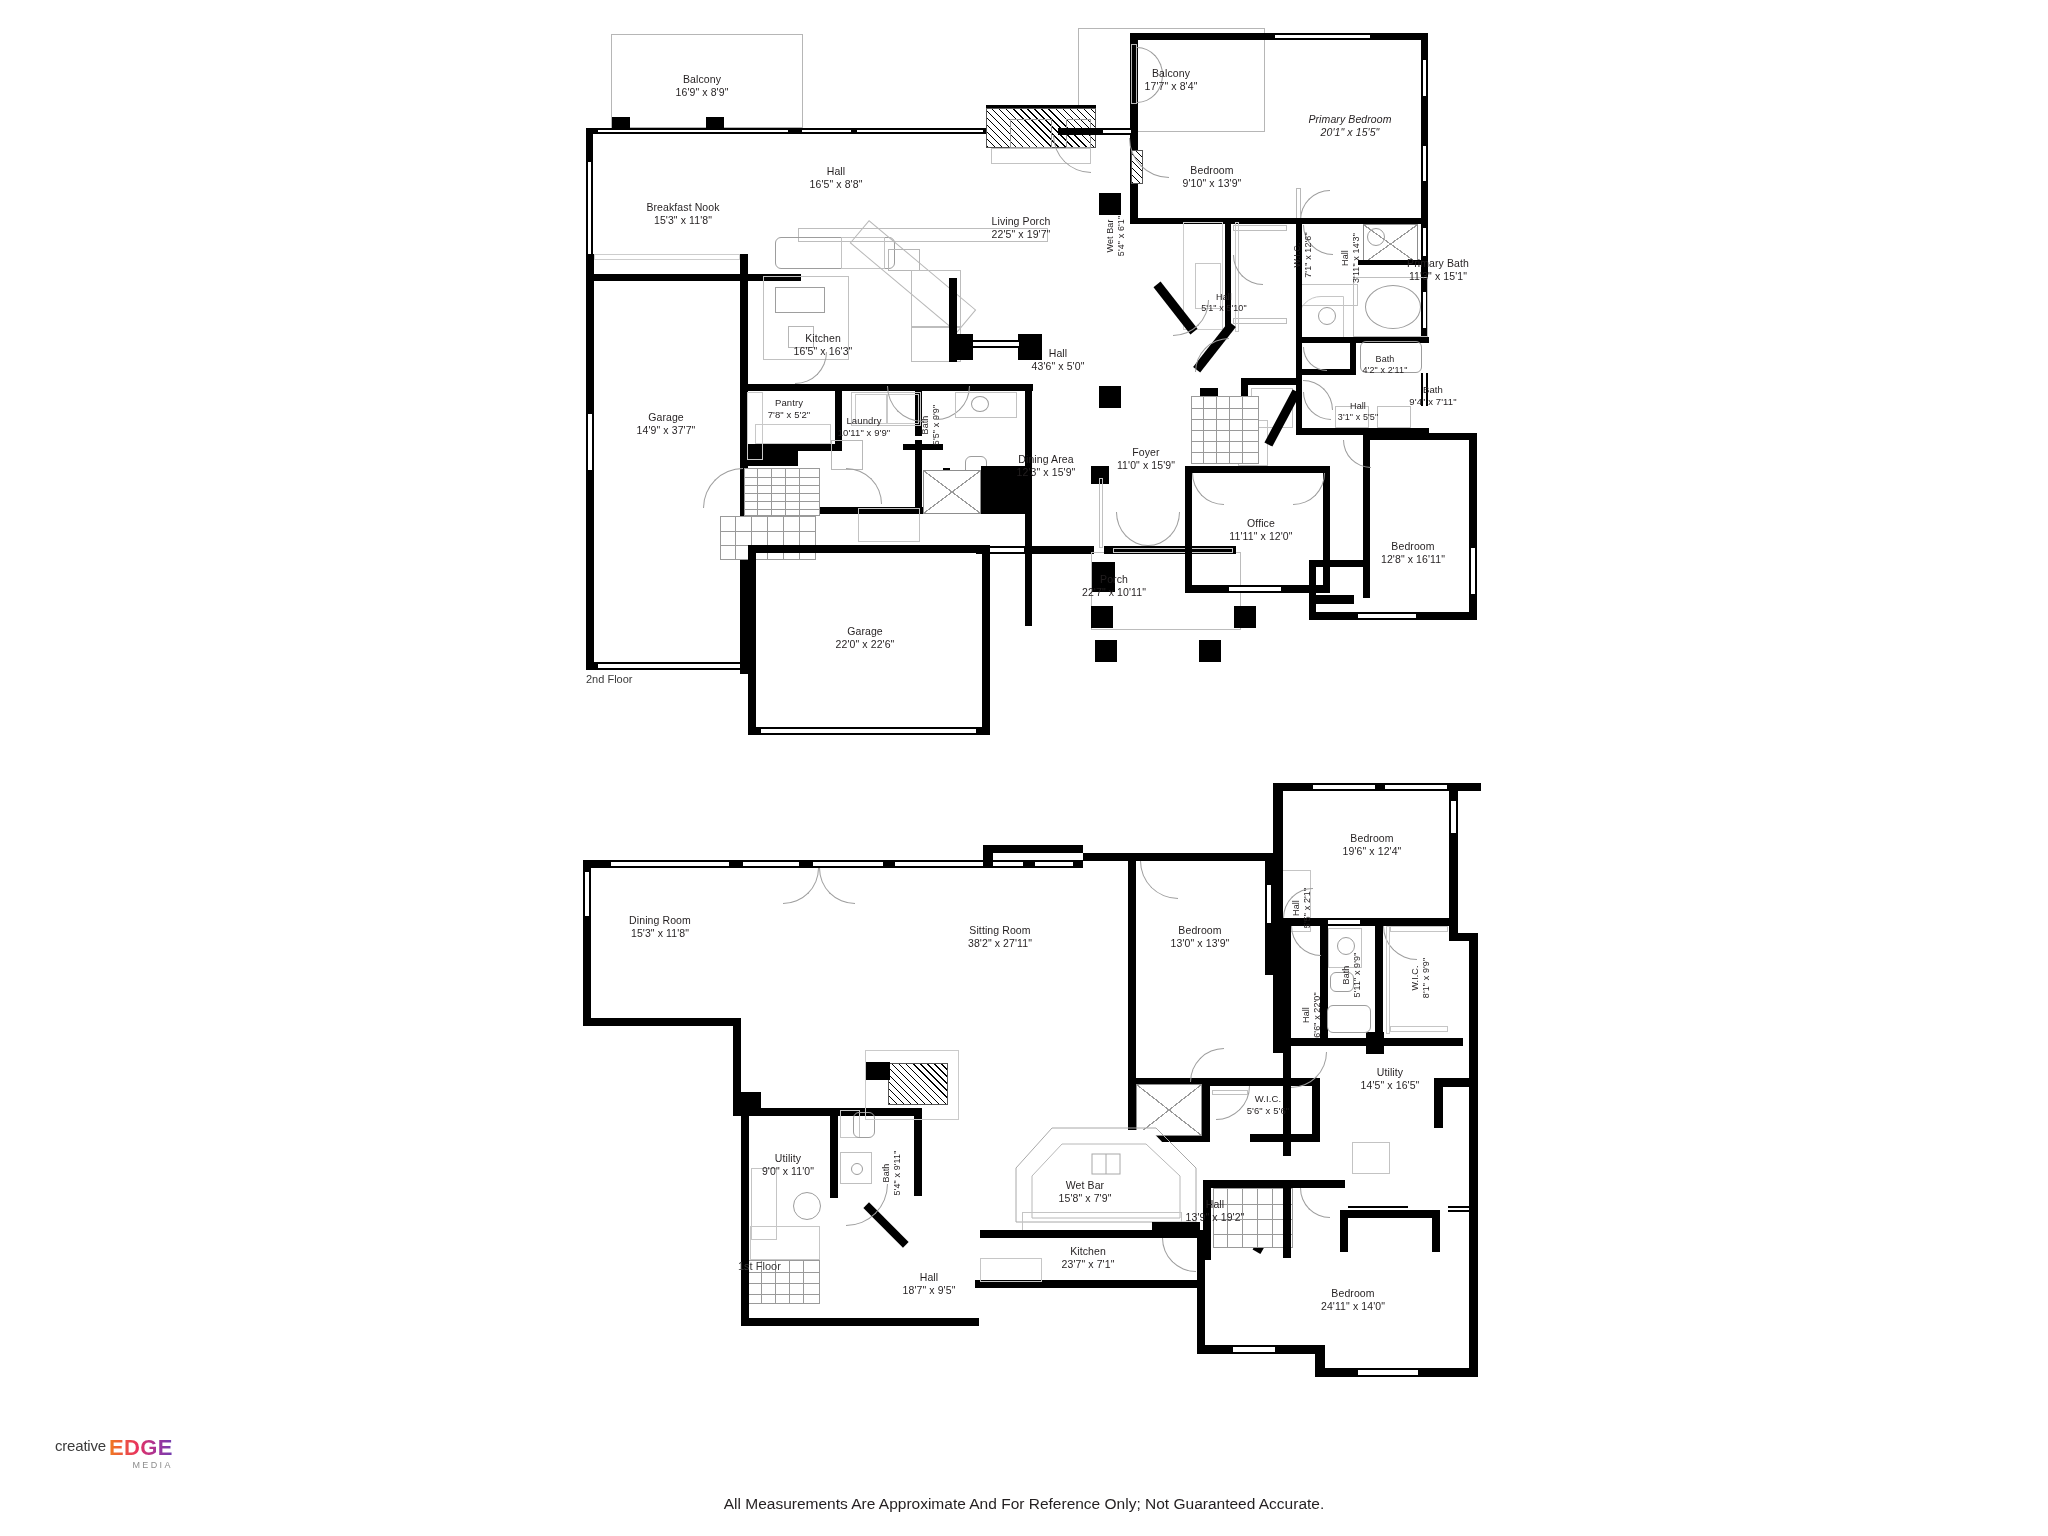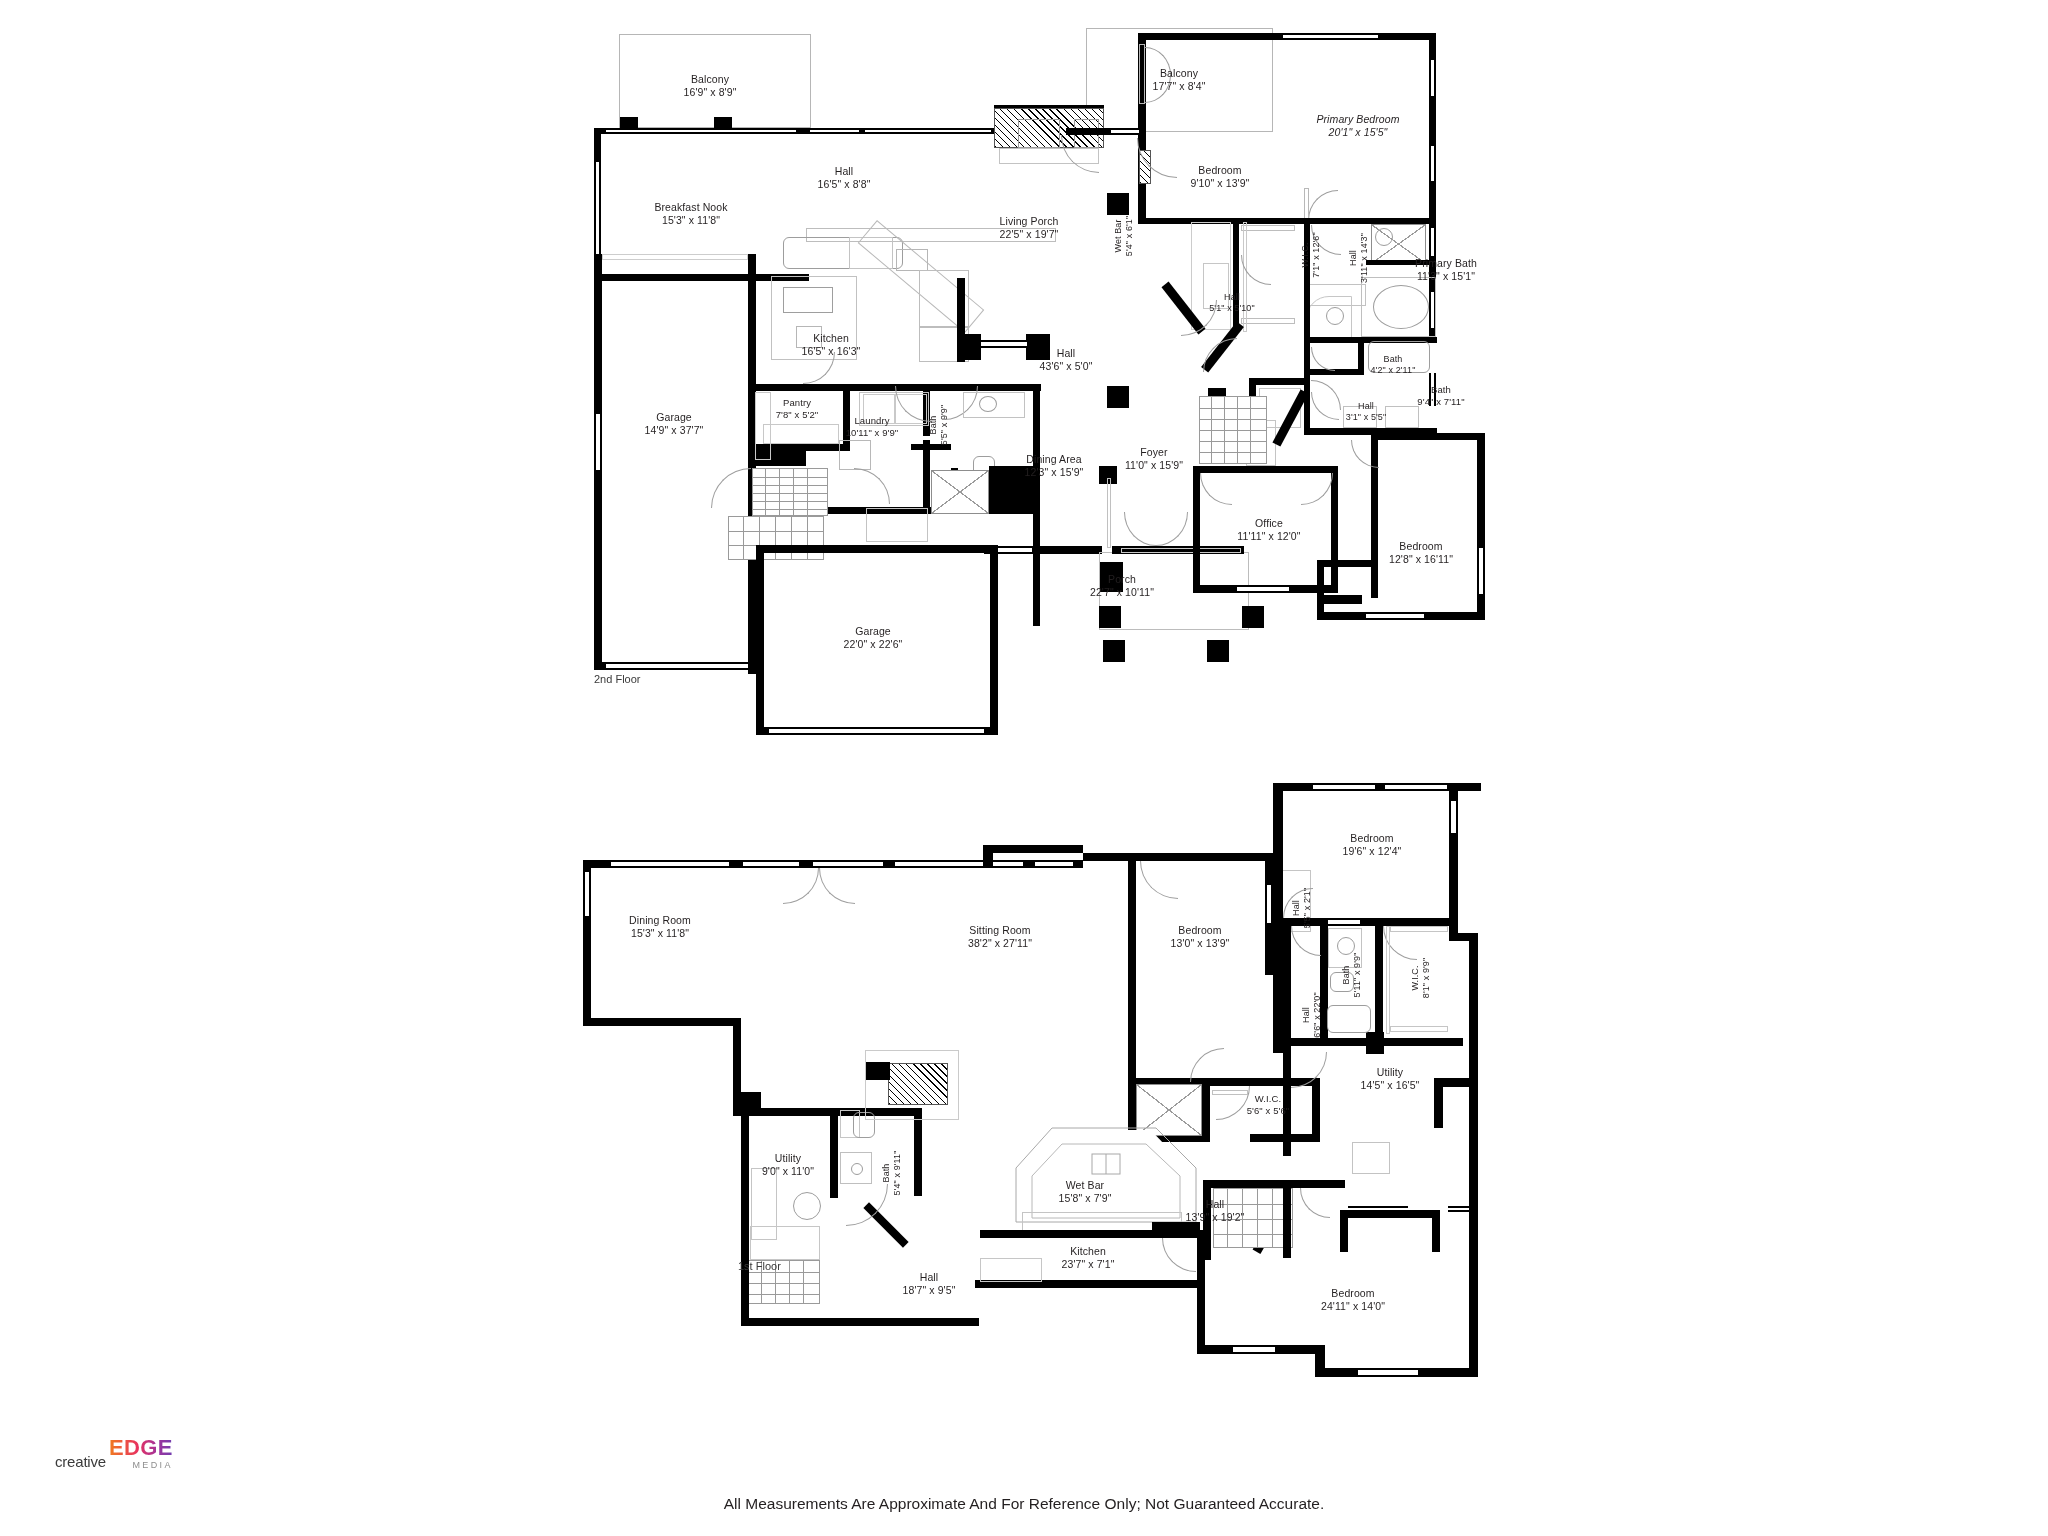--- a/index.html
+++ b/index.html
@@ -40,32 +40,32 @@
      background:linear-gradient(to top right,transparent calc(50% - .6px),#9b9b9b calc(50% - .6px),#9b9b9b calc(50% + .6px),transparent calc(50% + .6px));}
   .xbox:after{background:linear-gradient(to bottom right,transparent calc(50% - .6px),#9b9b9b calc(50% - .6px),#9b9b9b calc(50% + .6px),transparent calc(50% + .6px));}
 
   .ell{position:absolute;border:1px solid #9d9d9d;border-radius:50%;box-sizing:border-box;}
   .rr{position:absolute;border:1px solid #9d9d9d;border-radius:6px;box-sizing:border-box;}
 
   
   #footer-note{position:absolute;left:0;right:0;top:1495px;text-align:center;font-size:15.5px;color:#231f20;}
 
   
-  #logo{position:absolute;left:55px;top:1437px;display:flex;align-items:flex-end;}
+  #logo{position:absolute;left:55px;top:1437px;display:flex;align-items:flex-start;}
   #logo .creative{font-size:15px;color:#3b3b3b;letter-spacing:-.2px;}
   #logo .edgewrap{display:flex;flex-direction:column;align-items:flex-end;margin-left:3px;}
   #logo .edge{font-size:22px;font-weight:bold;letter-spacing:.4px;
      background:linear-gradient(90deg,#f07c1f 0%,#e8315f 45%,#a1339b 75%,#6f3fb0 100%);
      -webkit-background-clip:text;background-clip:text;color:transparent;line-height:1;}
   #logo .media{font-size:9px;letter-spacing:2.4px;color:#8d8d8d;margin-top:1px;}
 </style>
 </head>
 <body>
 
-<div class="plan" id="floor-2" style="left:11px;top:0;width:1619px;height:760px;">
+<div class="plan" id="floor-2" style="left:3px;top:0;width:1619px;height:760px;">
 
   <div class="thin" style="left:608px;top:34px;width:192px;height:94px;border-color:#b6b6b6;"></div>
   <div class="wall" style="left:609px;top:117px;width:18px;height:17px;"></div>
   <div class="wall" style="left:703px;top:117px;width:18px;height:17px;"></div>
 
   <div class="thin" style="left:1075px;top:28px;width:187px;height:104px;border-color:#b6b6b6;"></div>
 
   <div class="wall" style="left:583px;top:128px;width:12px;height:6px;"></div>
   <div class="win" style="left:595px;top:128px;width:190px;height:6px;"></div>
   <div class="wall" style="left:785px;top:128px;width:14px;height:6px;"></div>

